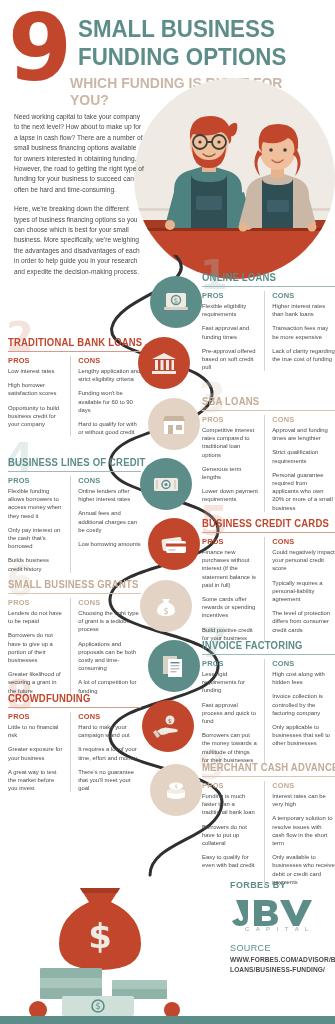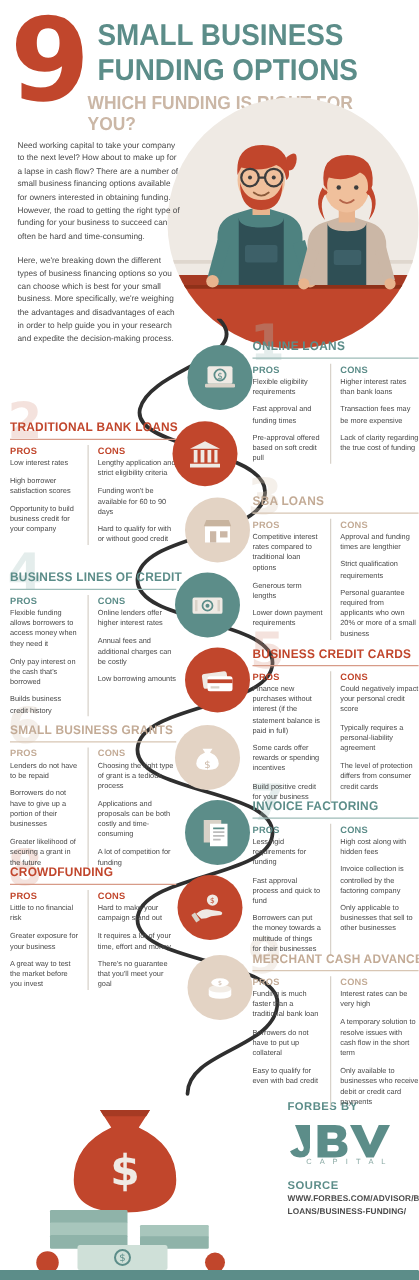--- a/index.html
+++ b/index.html
@@ -91,21 +91,21 @@
   .med-inner { position:absolute; inset:0; display:flex; align-items:center; justify-content:center; }
 
   
   .footer-powered {
     position:absolute; left:230px; top:880px;
     font-size:9px; font-weight:bold; color:#5c8d89; letter-spacing:0.4px;
   }
   .logo-box { position:absolute; left:228px; top:896px; width:100px; height:36px; }
   .footer-source {
     position:absolute; left:230px; top:943px;
-    font-size:9px; font-weight:bold; color:#5c8d89; letter-spacing:0.4px;
+    font-size:9px; font-weight:normal; color:#5c8d89; letter-spacing:0.4px;
   }
   .footer-url {
     position:absolute; left:230px; top:955px; width:105px;
     font-size:6.6px; font-weight:bold; line-height:9.5px; color:#4a4a4a;
     letter-spacing:0.1px;
   }
   .money-svg { position:absolute; left:22px; top:870px; }
   .footer-bar {
     position:absolute; left:0; top:1016px; width:335px; height:8px; background:#5c8d89;
   }

